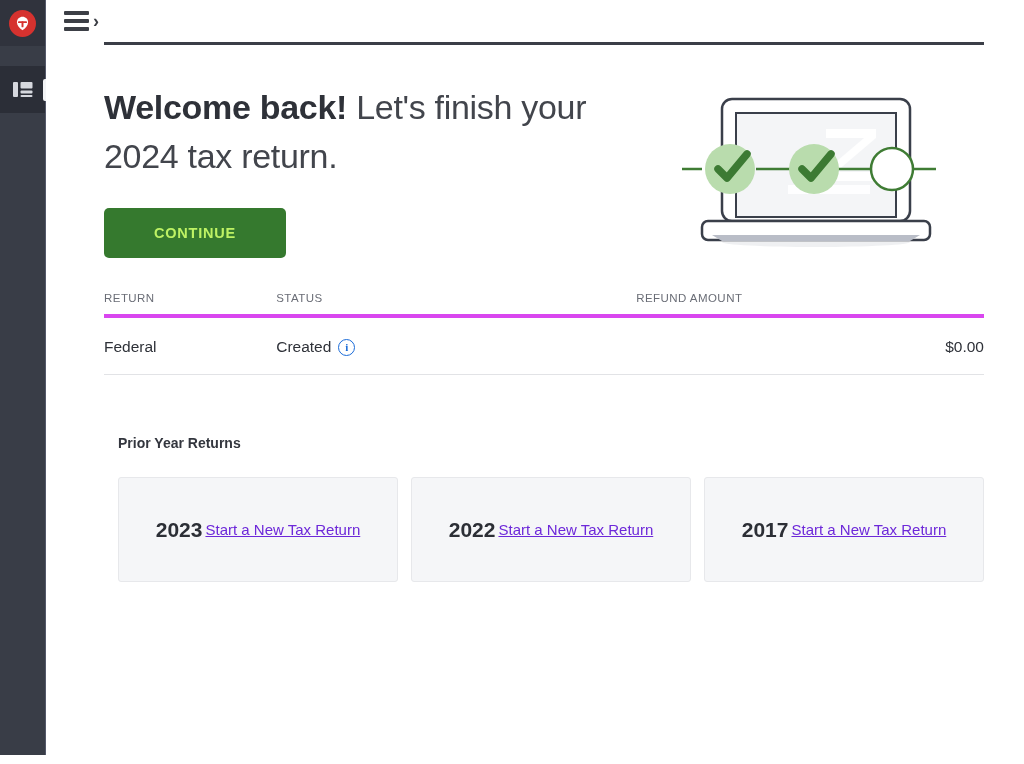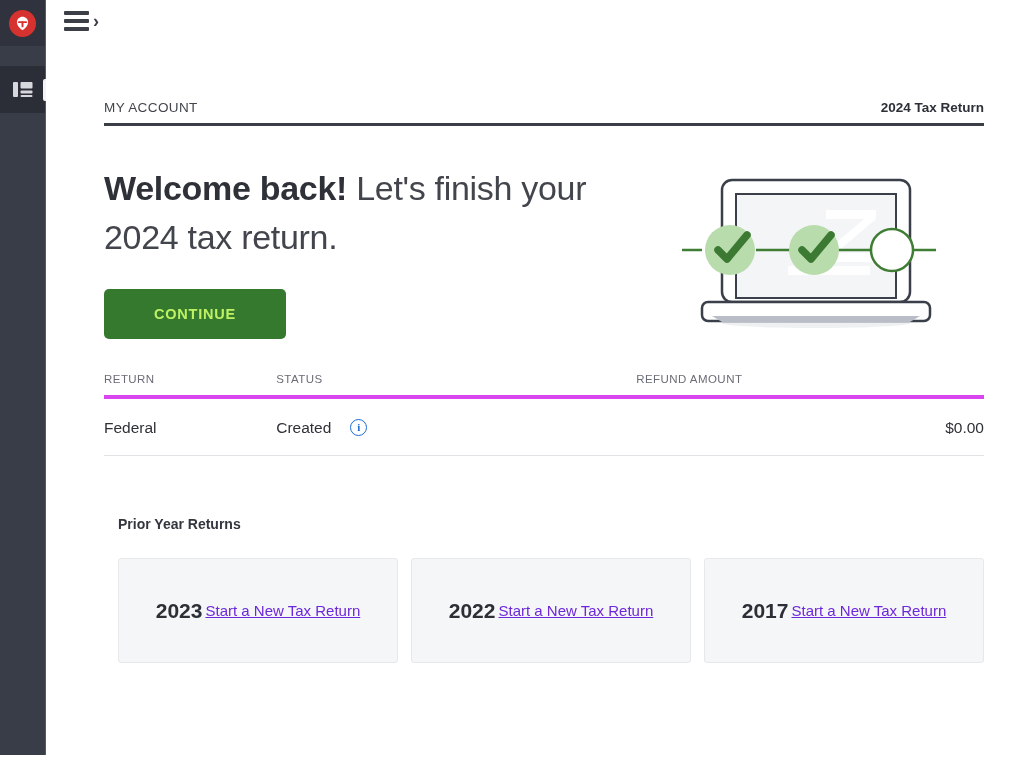--- a/index.html
+++ b/index.html
@@ -157,21 +157,21 @@
   .returns-table th.c-status { text-align: left; width: 360px; }
   .returns-table th.c-amount { }
   .returns-table td {
     font-size: 15.5px;
     color: #2e3138;
     padding: 20px 0 18px 0;
     border-bottom: 1px solid #e2e3e6;
     font-weight: 400;
   }
   .returns-table td.c-amount { text-align: right; }
-  .status-cell { display: flex; gap: 19px; }
+  .status-cell { display: flex; align-items: center; gap: 7px; }
   .info-icon {
     width: 17px; height: 17px;
     border: 1.6px solid #1a6bd8;
     border-radius: 50%;
     color: #1a6bd8;
     font-size: 11px;
     font-weight: 700;
     display: inline-flex;
     align-items: center;
     justify-content: center;
@@ -251,24 +251,20 @@
           <i></i>
             <i></i>
             <i></i>
         </span>
         <span class="chevron">›</span>
       </div>
     </div>
 
     <div class="content">
 
-      <div class="account-strip">
-        <span class="account-label">MY ACCOUNT</span>
-        <span class="tax-year">2024 Tax Return</span>
-      </div>
       <div class="strip-rule"></div>
 
       <div class="hero">
         <div class="hero-left">
           <h1 class="headline">
             <span class="bold">Welcome back!</span><span> Let's finish your 2024 tax return.</span>
           </h1>
           <button class="continue-btn">CONTINUE</button>
         </div>
 

